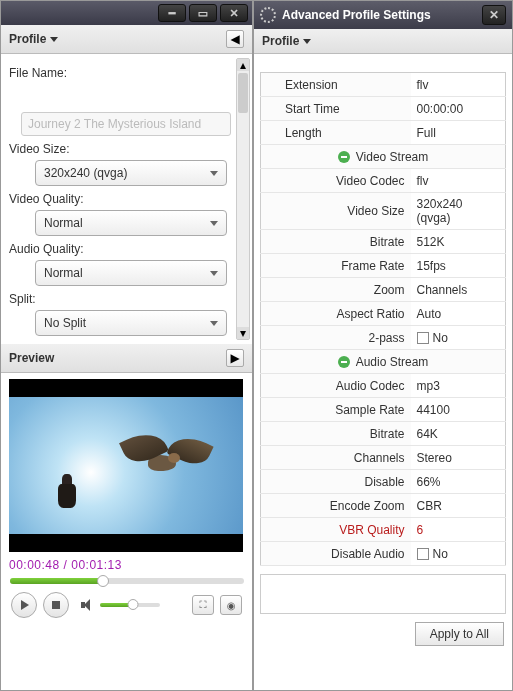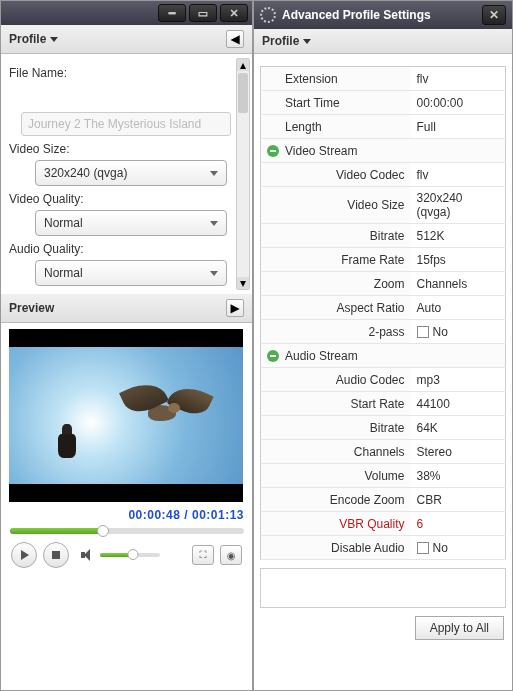--- a/index.html
+++ b/index.html
@@ -26,21 +26,21 @@
 .video-frame { width:234px; height:173px; background:#000; display:flex; align-items:center; justify-content:center; overflow:hidden; position:relative;}
 .sky { position:absolute; inset:0; top:18px; bottom:18px; background: radial-gradient(circle at 35% 55%, #fff 0%, #bfe3f5 20%, #7fb8de 55%, #5a97c9 100%);}
 .bird { position:absolute; right:35px; top:50%; transform:translateY(-55%); width:90px; height:60px;}
 .bird::before { content:""; position:absolute; left:30px; top:22px; width:28px; height:16px; background:#6b5842; border-radius:50% 60% 50% 40%; }
 .bird::after { content:""; position:absolute; left:50px; top:20px; width:12px; height:10px; background:#8a6b4a; border-radius:50%; }
 .wing1 { position:absolute; left:5px; top:0; width:42px; height:28px; background:linear-gradient(#5b4a38,#3a2f22); border-radius:0 80% 10% 60%; transform:rotate(-25deg);}
 .wing2 { position:absolute; right:-2px; top:4px; width:40px; height:26px; background:linear-gradient(#6a573f,#3a2f22); border-radius:80% 0 60% 10%; transform:rotate(25deg);}
 .rider { position:absolute; left:45px; top:55%; width:30px; height:45px; }
 .rider::before { content:""; position:absolute; top:0; left:8px; width:10px; height:12px; background:#2a2220; border-radius:40% 40% 20% 20%;}
 .rider::after { content:""; position:absolute; top:10px; left:4px; width:18px; height:24px; background:#1f1a16; border-radius:20% 20% 30% 30%;}
-.time-row { text-align:right; padding:6px 0 4px; color:#1d4ed8; letter-spacing:0.5px;font-weight:bold;}
+.time-row { text-align:left; padding:6px 0 4px; color:#a21caf; letter-spacing:0.5px;}
 .slider { width:234px; height:6px; background:#ddd; border-radius:3px; position:relative; margin:2px auto 8px;}
 .slider .fill { position:absolute; left:0; top:0; height:100%; width:40%; background:linear-gradient(#7fd13b,#5aa324); border-radius:3px;}
 .slider .knob { position:absolute; left:40%; top:-3px; width:12px; height:12px; background:#fff; border:1px solid #aaa; border-radius:50%; transform:translateX(-50%);}
 .controls { display:flex; align-items:center; gap:6px; padding:0 2px 8px;}
 .round-btn { width:26px; height:26px; border:1px solid #aaa; border-radius:50%; background:linear-gradient(#fff,#e4e4e4); display:flex; align-items:center; justify-content:center; cursor:pointer;}
 .play-tri { border-left:8px solid #555; border-top:5px solid transparent; border-bottom:5px solid transparent; margin-left:2px;}
 .stop-sq { width:8px; height:8px; background:#555;}
 .vol-icon { width:13px; height:12px; position:relative; margin-left:6px;}
 .vol-icon::before { content:""; position:absolute; left:0; top:3px; width:4px; height:6px; background:#555;}
 .vol-icon::after { content:""; position:absolute; left:3px; top:0; border-top:6px solid transparent; border-bottom:6px solid transparent; border-right:6px solid #555;}
@@ -48,27 +48,27 @@
 .vol-slider .fill { position:absolute; left:0; top:0; height:100%; width:55%; background:linear-gradient(#7fd13b,#5aa324); border-radius:2px;}
 .vol-slider .knob { position:absolute; left:55%; top:-4px; width:11px; height:11px; background:#fff; border:1px solid #aaa; border-radius:50%; transform:translateX(-50%);}
 .sq-btn { width:22px; height:20px; border:1px solid #aaa; border-radius:3px; background:linear-gradient(#fff,#e8e8e8); display:flex; align-items:center; justify-content:center; cursor:pointer; font-size:10px; color:#555;}
 .spacer { flex:1; }
 
 
 .right-panel { flex:1; background:#fff; border:1px solid #999; display:flex; flex-direction:column;}
 .adv-titlebar { height:28px; background:linear-gradient(#5d5d6a,#3c3c49); display:flex; align-items:center; padding:0 6px; gap:6px; color:#fff; font-weight:bold; font-size:13px;}
 .gear-ico { width:16px; height:16px; border:2px dotted #ccc; border-radius:50%; display:inline-block;}
 .adv-titlebar .close { margin-left:auto; width:24px; height:20px; background:linear-gradient(#444,#222); border:1px solid #111; border-radius:3px; color:#ccc; display:flex; align-items:center; justify-content:center; cursor:pointer; font-weight:bold;}
-.adv-body { padding:12px 6px 8px; flex:1; display:flex; flex-direction:column;}
+.adv-body { padding:18px 6px 8px; flex:1; display:flex; flex-direction:column;}
 .prop-table { border:1px solid #ccc; width:100%; border-collapse:collapse;}
 .prop-table td { border-bottom:1px solid #e6e6e6; padding:4px 6px; height:24px; color:#333; vertical-align:middle;}
 .prop-table td:first-child { width:150px; background:#fbfbfb;}
 .indent1 { padding-left:24px !important; }
 .indent2 { padding-left:42px !important;text-align:right; }
-.group-row td { color:#333; }
+.group-row td { color:#333;text-align:center; }
 .expander { display:inline-block; width:12px; height:12px; border-radius:50%; background:#4caf50; position:relative; margin-right:6px; vertical-align:middle;}
 .expander::before { content:""; position:absolute; left:3px; top:5px; width:6px; height:2px; background:#fff;}
 .chk { display:inline-block; width:12px; height:12px; border:1px solid #888; background:#fff; margin-right:4px; vertical-align:middle;}
 .disabled-row td { color:#b91c1c;}
 .note-box { border:1px solid #ccc; height:40px; margin-top:8px;}
 .apply-row { display:flex; justify-content:flex-end; padding:8px 2px 4px;}
 .apply-btn { padding:4px 14px; border:1px solid #aaa; border-radius:0; background:linear-gradient(#fff,#e8e8e8); cursor:pointer; color:#333;}
 </style>
 </head>
 <body>
@@ -108,20 +108,25 @@
         <span>Normal</span>
         <span class="chev"></span>
       </div>
 
     <div class="label">Audio Quality:</div>
     <div class="select">
         <span>Normal</span>
         <span class="chev"></span>
       </div>
 
+    <div class="label">Split:</div>
+    <div class="select">
+        <span>No Split</span>
+        <span class="chev"></span>
+      </div>
   </div>
 
   <div class="section-header">
     <span class="title">Preview</span>
     <span class="collapse-btn">▶</span>
   </div>
 
   <div class="preview-body">
     <div class="video-frame">
       <div class="sky"></div>
@@ -215,34 +220,34 @@
             <td><span class="chk"></span><span>No</span></td>
           </tr>
       <tr class="group-row">
             <td colspan="2"><span class="expander"></span><span>Audio Stream</span></td>
           </tr>
       <tr>
             <td class="indent2">Audio Codec</td>
             <td>mp3</td>
           </tr>
       <tr>
-            <td class="indent2">Start Rate</td>
+            <td class="indent2">Sample Rate</td>
             <td>44100</td>
           </tr>
       <tr>
             <td class="indent2">Bitrate</td>
             <td>64K</td>
           </tr>
       <tr>
             <td class="indent2">Channels</td>
             <td>Stereo</td>
           </tr>
       <tr>
-            <td class="indent2">Volume</td>
-            <td>38%</td>
+            <td class="indent2">Disable</td>
+            <td>66%</td>
           </tr>
       <tr>
             <td class="indent2">Encode Zoom</td>
             <td>CBR</td>
           </tr>
       <tr class="disabled-row">
             <td class="indent2">VBR Quality</td>
             <td>6</td>
           </tr>
       <tr>

